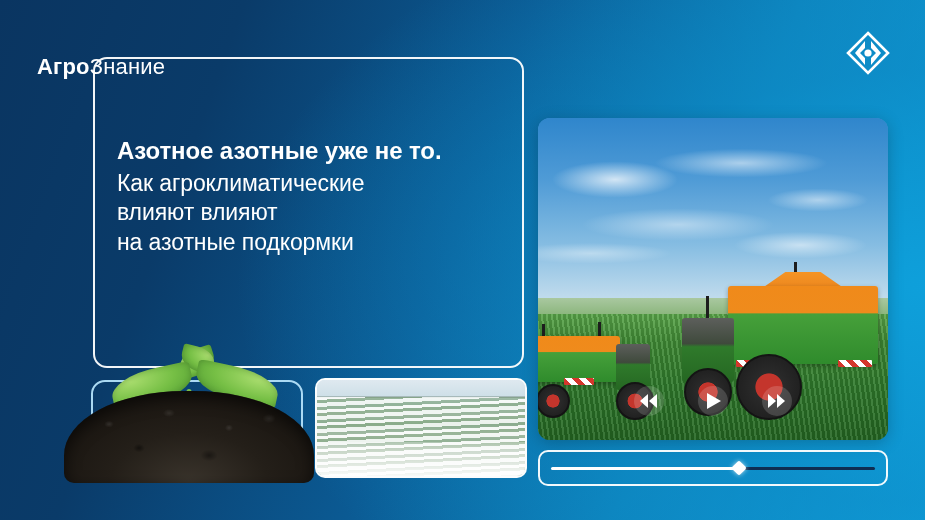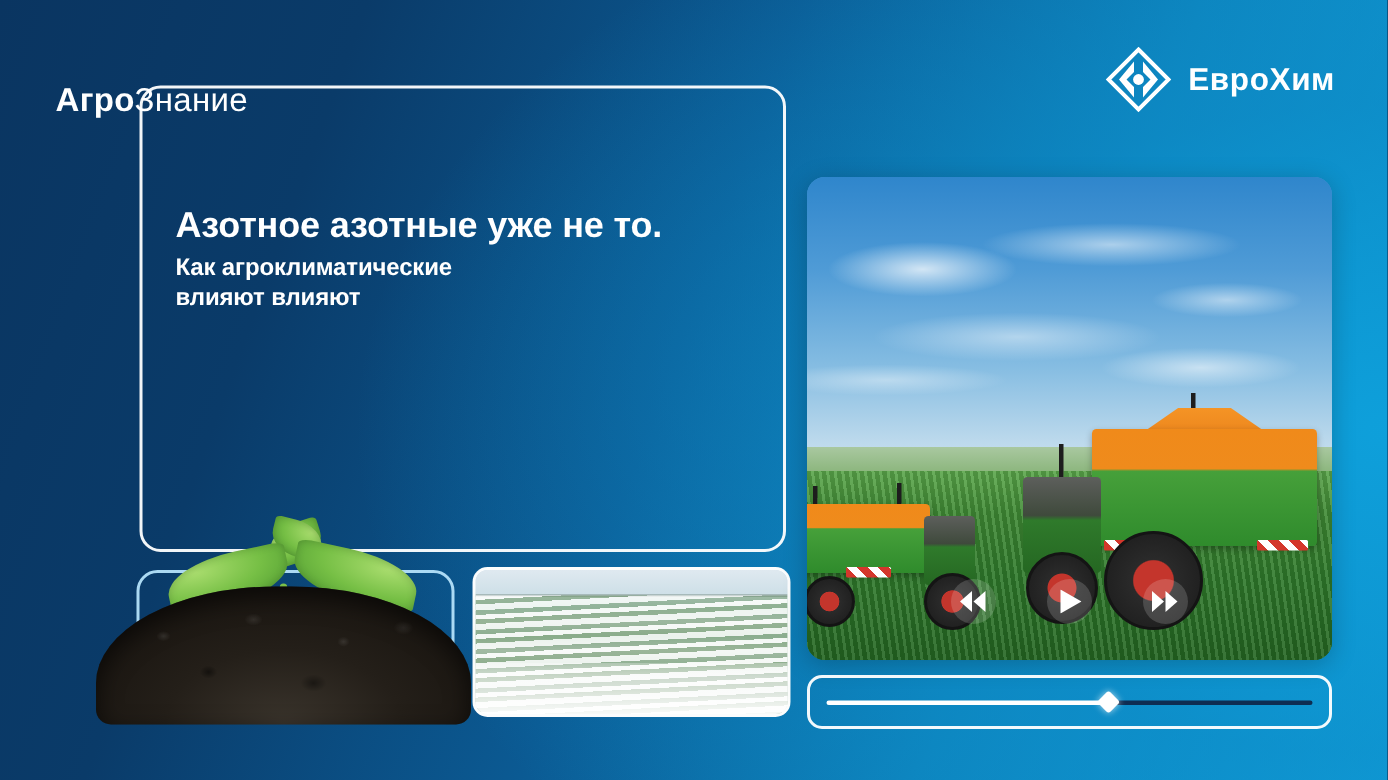--- a/index.html
+++ b/index.html
@@ -44,21 +44,21 @@
     border-color:rgba(180,225,250,.95);
   }
 
   
   .title-block{
     position:absolute;left:117px;top:136px;width:420px;z-index:30;
     color:#ffffff;
   }
   .t-line{line-height:1.28;white-space:nowrap;}
   .t-line.l1{font-size:24px;font-weight:700;letter-spacing:-.1px;margin-bottom:2px;}
-  .t-line.l2,.t-line.l3,.t-line.l4{font-size:16px;font-weight:700;letter-spacing:-.1px;}
+  .t-line.l2,.t-line.l3,.t-line.l4{font-size:23px;font-weight:400;letter-spacing:-.1px;}
 
   
   .media{position:absolute;overflow:hidden;border-radius:10px;z-index:20;}
 
   
   #img-seedling{
     left:64px;top:311px;width:250px;height:172px;z-index:25;
     border-radius:0;background:transparent;overflow:visible;
   }
   .soil{
@@ -236,31 +236,29 @@
     <span class="b-bold">Агро</span><span>Знание</span>
   </div>
 
   <div class="euro-logo">
     <svg class="euro-mark" viewBox="0 0 44 44">
       <polygon points="22,2 42,22 22,42 2,22" fill="none" stroke="#ffffff" stroke-width="2.6"></polygon>
       <polygon points="19,10 9,22 19,34 19,27 14,22 19,17" fill="#ffffff"></polygon>
       <polygon points="25,10 35,22 25,34 25,27 30,22 25,17" fill="#ffffff"></polygon>
       <circle cx="22" cy="22" r="3.6" fill="#ffffff"></circle>
     </svg>
-    <div class="euro-name">
-      <span>Евро</span><span>Хим</span>
-    </div>
   </div>
 
   <div class="frame" id="frame-title"></div>
 
   <div class="title-block">
     <div class="t-line l1">Азотное азотные уже не то.</div>
     <div class="t-line l2">Как агроклиматические</div>
     <div class="t-line l3">влияют влияют</div>
+    <div class="t-line l4">на азотные подкормки</div>
   </div>
 
   <div class="frame" id="frame-seedling"></div>
   <div class="media" id="img-seedling">
     <div class="sprout">
       <div class="stem"></div>
       <div class="leaf lf-up"></div>
       <div class="leaf rt-up"></div>
       <div class="leaf lf-big"></div>
       <div class="leaf rt-big"></div>

